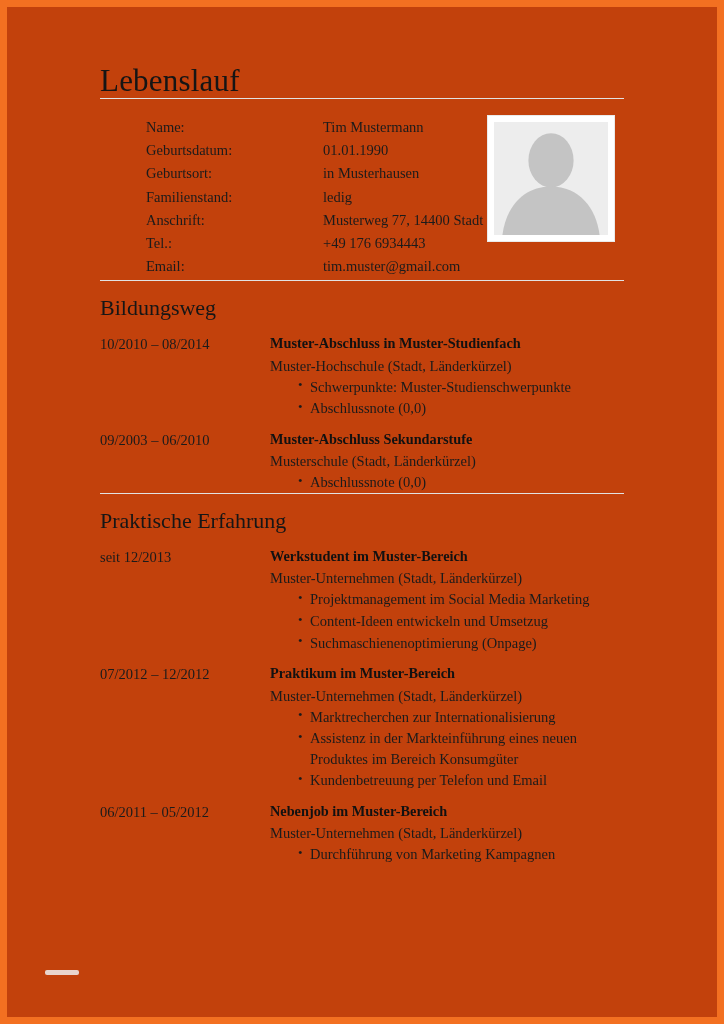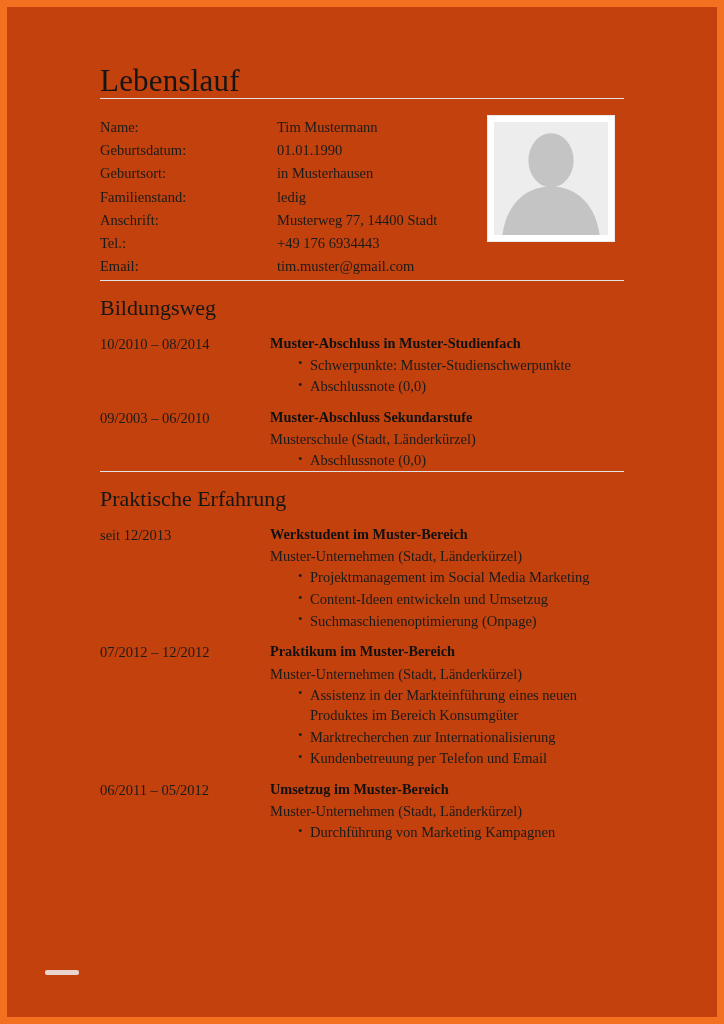--- a/index.html
+++ b/index.html
@@ -49,20 +49,21 @@
     margin: 0;
     height: 0;
   }
   .rule-title { margin-top: 21px; }
   .rule-section { margin-top: 14px; }
 
   
   .personal {
     margin-top: 19px;
     position: relative;
+    margin-left: 46px;
   }
   .personal-table {
     border-collapse: collapse;
     width: 390px;
   }
   .personal-table td {
     font-size: 14.5px;
     color: #1b1b1b;
     padding: 0 0 4.6px 0;
     vertical-align: top;
@@ -216,20 +217,21 @@
     </div>
 
     <hr class="rule rule-section">
 
     <h2 class="section-heading">Bildungsweg</h2>
 
     <div class="entry">
       <div class="entry-date">10/2010 – 08/2014</div>
       <div class="entry-body">
         <div class="entry-title">Muster-Abschluss in Muster-Studienfach</div>
+        <div class="entry-org">Muster-Hochschule (Stadt, Länderkürzel)</div>
         <ul class="entry-points">
           <li>Schwerpunkte: Muster-Studienschwerpunkte</li>
           <li>Abschlussnote (0,0)</li>
         </ul>
       </div>
     </div>
 
     <div class="entry">
       <div class="entry-date">09/2003 – 06/2010</div>
       <div class="entry-body">
@@ -257,31 +259,31 @@
         </ul>
       </div>
     </div>
 
     <div class="entry">
       <div class="entry-date">07/2012 – 12/2012</div>
       <div class="entry-body">
         <div class="entry-title">Praktikum im Muster-Bereich</div>
         <div class="entry-org">Muster-Unternehmen (Stadt, Länderkürzel)</div>
         <ul class="entry-points">
+          <li>Marktrecherchen zur Internationalisierung</li>
           <li>Assistenz in der Markteinführung eines neuen Produktes im Bereich Konsumgüter</li>
-          <li>Marktrecherchen zur Internationalisierung</li>
           <li>Kundenbetreuung per Telefon und Email</li>
         </ul>
       </div>
     </div>
 
     <div class="entry">
       <div class="entry-date">06/2011 – 05/2012</div>
       <div class="entry-body">
-        <div class="entry-title">Umsetzug im Muster-Bereich</div>
+        <div class="entry-title">Nebenjob im Muster-Bereich</div>
         <div class="entry-org">Muster-Unternehmen (Stadt, Länderkürzel)</div>
         <ul class="entry-points">
           <li>Durchführung von Marketing Kampagnen</li>
         </ul>
       </div>
     </div>
 
   </div>
 
   <div class="smudge"></div>

